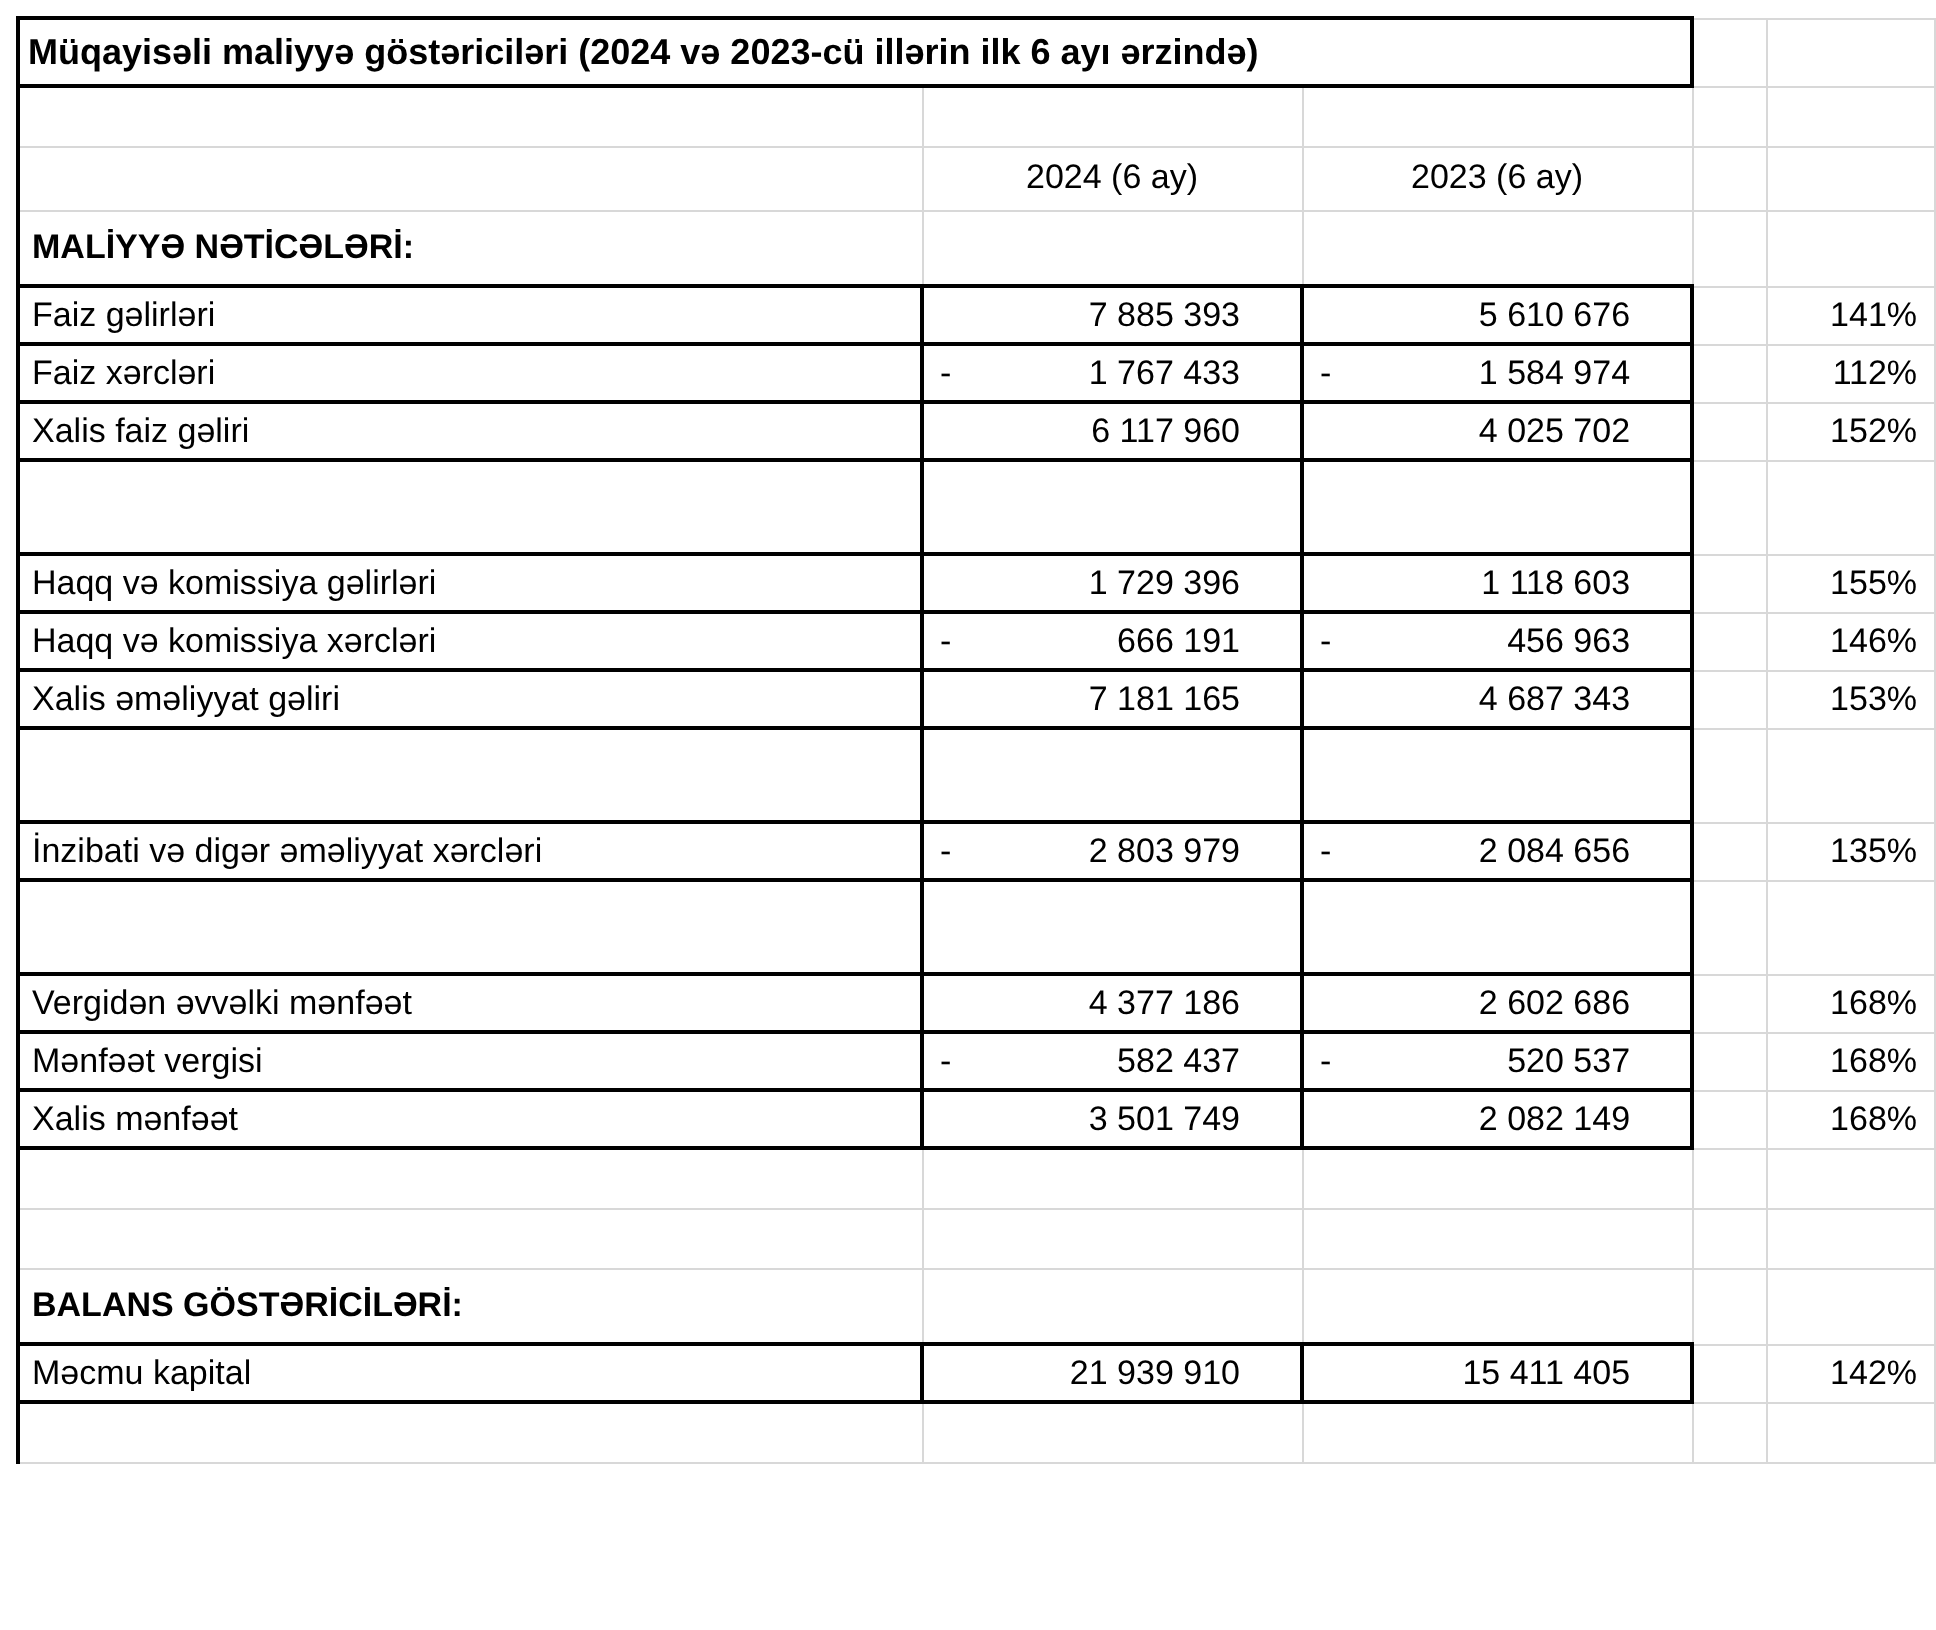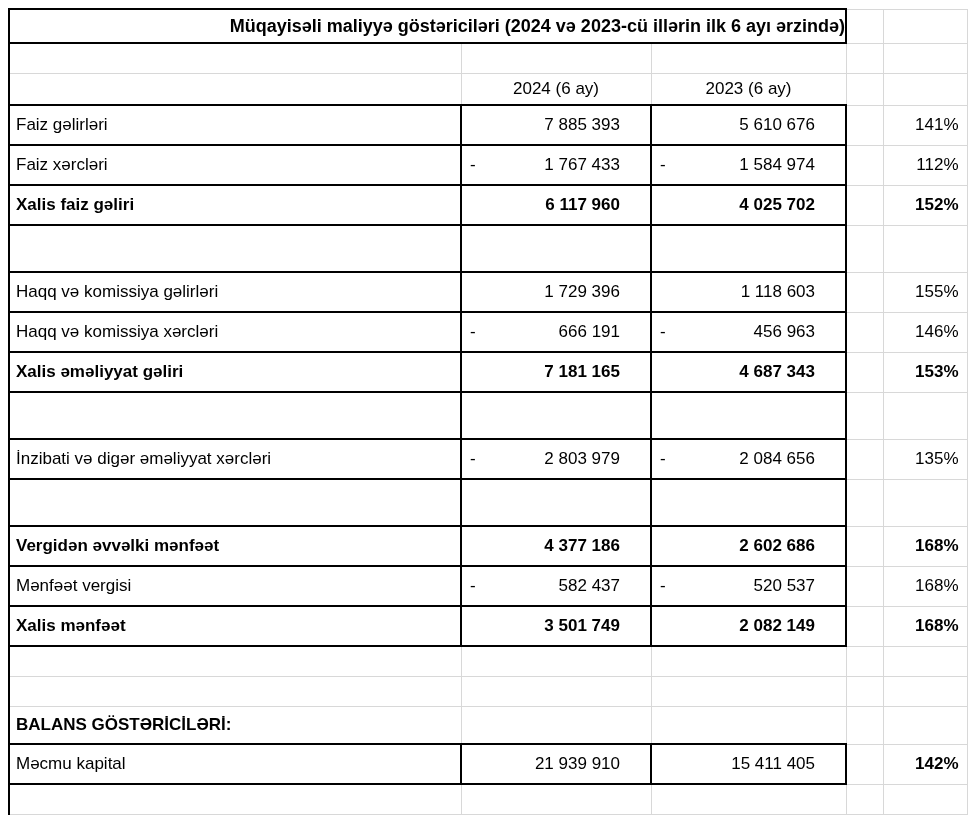--- a/index.html
+++ b/index.html
@@ -24,36 +24,36 @@
     white-space: nowrap;
     vertical-align: middle;
   }
   td.boxed { border: 2px solid #000000; }
   td.blackleft { border-left: 2px solid #000000; }
 
   tr.k-title    { height: 34px; }
   tr.k-blank    { height: 30px; }
   tr.k-colheads { height: 32px; }
   tr.k-section  { height: 38px; }
-  tr.k-data     { height: 40px; }
+  tr.k-data     { height: 29px; }
   tr.k-spacer   { height: 47px; }
 
-  .title-cell { font-weight: 700; font-size: 18px; padding-left: 20px; text-align: right; }
+  .title-cell { font-weight: 700; font-size: 18px; padding-left: 4px; }
   .c-label { text-align: left; padding-left: 6px; }
   .section-label { font-weight: 700; padding-left: 6px; font-size: 17px; }
   .head { font-weight: 400; text-align: center; }
   .c-num .acct {
     display: flex;
     align-items: flex-end;
     padding: 0 30px 0 8px;
     width: 100%;
   }
   .c-num .acct .num { margin-left: auto; }
   .c-pct { text-align: right; padding-right: 8px; }
-  .bold, .bold .num, .bold .minus { font-weight: 700; }
+  .bold, .bold .num, .bold .minus { font-weight: 400; }
 </style>
 </head>
 <body>
 
 <div class="sheet">
   <table class="grid">
     <colgroup>
       <col style="width:452px">
       <col style="width:190px">
       <col style="width:195px">
@@ -73,20 +73,27 @@
           <td></td>
           <td></td>
         </tr>
         <tr class="k-colheads">
           <td class="blackleft"></td>
           <td class="head">2024 (6 ay)</td>
           <td class="head">2023 (6 ay)</td>
           <td></td>
           <td></td>
         </tr>
+        <tr class="k-section">
+          <td class="section-label blackleft">MALİYYƏ NƏTİCƏLƏRİ:</td>
+          <td></td>
+          <td></td>
+          <td></td>
+          <td></td>
+        </tr>
         <tr class="k-data">
           <td class="boxed c-label blackleft">Faiz gəlirləri</td>
           <td class="boxed c-num">
             <div class="acct">
               <span class="num">7 885 393</span>
             </div>
           </td>
           <td class="boxed c-num">
             <div class="acct">
               <span class="num">5 610 676</span>

